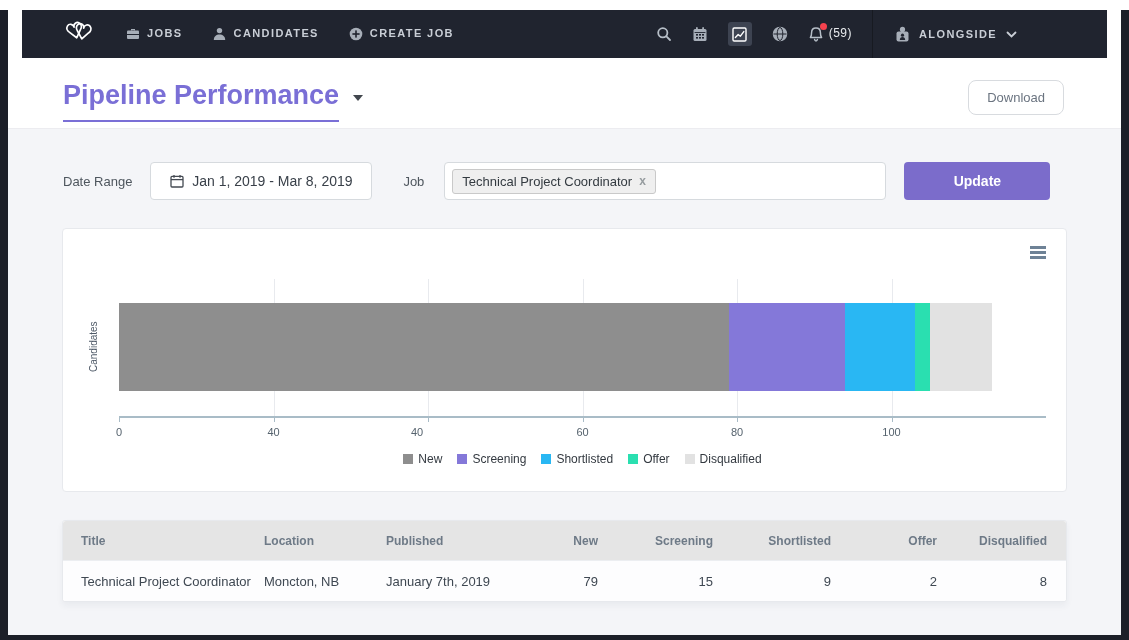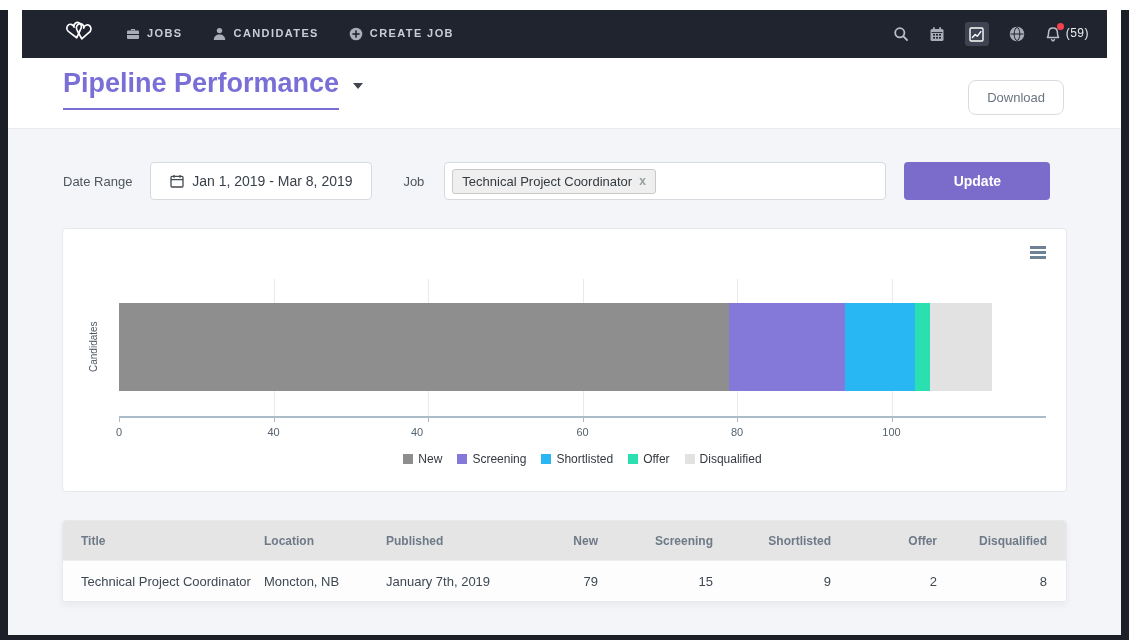--- a/index.html
+++ b/index.html
@@ -21,21 +21,21 @@
   .icon-box-active { width:24px; height:24px; background:#3d4351; border-radius:3px; display:inline-flex;
     align-items:center; justify-content:center; cursor:pointer; }
   .notif { display:flex; gap:5px; cursor:pointer; }
   .notif-count { font-size:12px; color:#e8ebee; letter-spacing:.5px; }
   .red-dot { position:absolute; top:-3px; right:-3px; width:7px; height:7px; border-radius:50%; background:#f5424e; }
   .account { height:100%; border-left:1px solid #171a21; display:flex; align-items:center; gap:9px;
     padding:0 72px 0 22px; cursor:pointer; }
   .account-name { font-size:11px; font-weight:700; letter-spacing:1.4px; color:#c9ced6; }
 
   
-  .title-wrap { position:absolute; left:55px; top:68px; display:flex; align-items:center; z-index:2; }
+  .title-wrap { position:absolute; left:55px; top:80px; display:flex; align-items:center; z-index:2; }
   .page-title { font-size:27px; color:#7a6fd6; border-bottom:2px solid #7a6fd6; padding-bottom:9px; cursor:pointer; }
   .title-caret { width:0; height:0; border-left:5px solid transparent; border-right:5px solid transparent;
     border-top:6px solid #42474e; margin-left:14px; margin-top:-6px; cursor:pointer; }
   .download-btn { position:absolute; right:57px; top:80px; background:#fff; border:1px solid #d8dbdf; border-radius:8px;
     color:#6b7480; font-size:13px; padding:9px 18px; cursor:pointer; z-index:2; }
 
   
   .filter-row { position:absolute; left:55px; top:162px; width:1001px; height:38px; display:flex; align-items:center; z-index:2; }
   .filter-label { font-size:13px; color:#4e565e; }
   .date-input { margin-left:18px; width:222px; height:38px; background:#fff; border:1px solid #d6dade; border-radius:4px;
@@ -167,20 +167,36 @@
       <span class="notif">
         <span class="icon-btn">
           <svg width="16" height="17" viewBox="0 0 16 17" fill="none" stroke="#b6bec7" stroke-width="1.5" stroke-linejoin="round">
             <path d="M8 2 C5.2 2,3.6 4,3.6 6.6 C3.6 10,2.4 11.4,2.4 11.4 L13.6 11.4 C13.6 11.4,12.4 10,12.4 6.6 C12.4 4,10.8 2,8 2 Z"></path>
             <path d="M6.6 13.4 C6.8 14.4,7.3 14.9,8 14.9 C8.7 14.9,9.2 14.4,9.4 13.4" stroke-linecap="round"></path>
           </svg>
           <span class="red-dot"></span>
         </span>
         <span class="notif-count">(59)</span>
       </span>
+      <span class="account">
+        <span>
+          <svg width="15" height="16" viewBox="0 0 15 16" fill="#a7aeb8">
+            <rect x="1.5" y="5.5" width="12" height="10" rx="2"></rect>
+            <circle cx="7.5" cy="3.4" r="2.6"></circle>
+            <circle cx="7.5" cy="9.2" r="1.6" fill="#20242f"></circle>
+            <path d="M4.8 14 C4.8 11.9,6 11,7.5 11 C9 11,10.2 11.9,10.2 14 Z" fill="#20242f"></path>
+          </svg>
+        </span>
+        <span class="account-name">ALONGSIDE</span>
+        <span>
+          <svg width="11" height="7" viewBox="0 0 11 7" fill="none" stroke="#c9ced6" stroke-width="1.8" stroke-linecap="round">
+            <polyline points="1.5,1.5 5.5,5.5 9.5,1.5"></polyline>
+          </svg>
+        </span>
+      </span>
     </div>
   </div>
 
   <div class="title-wrap">
     <h1 class="page-title">Pipeline Performance</h1>
     <span class="title-caret"></span>
   </div>
   <button class="download-btn">Download</button>
 
   <div class="filter-row">

